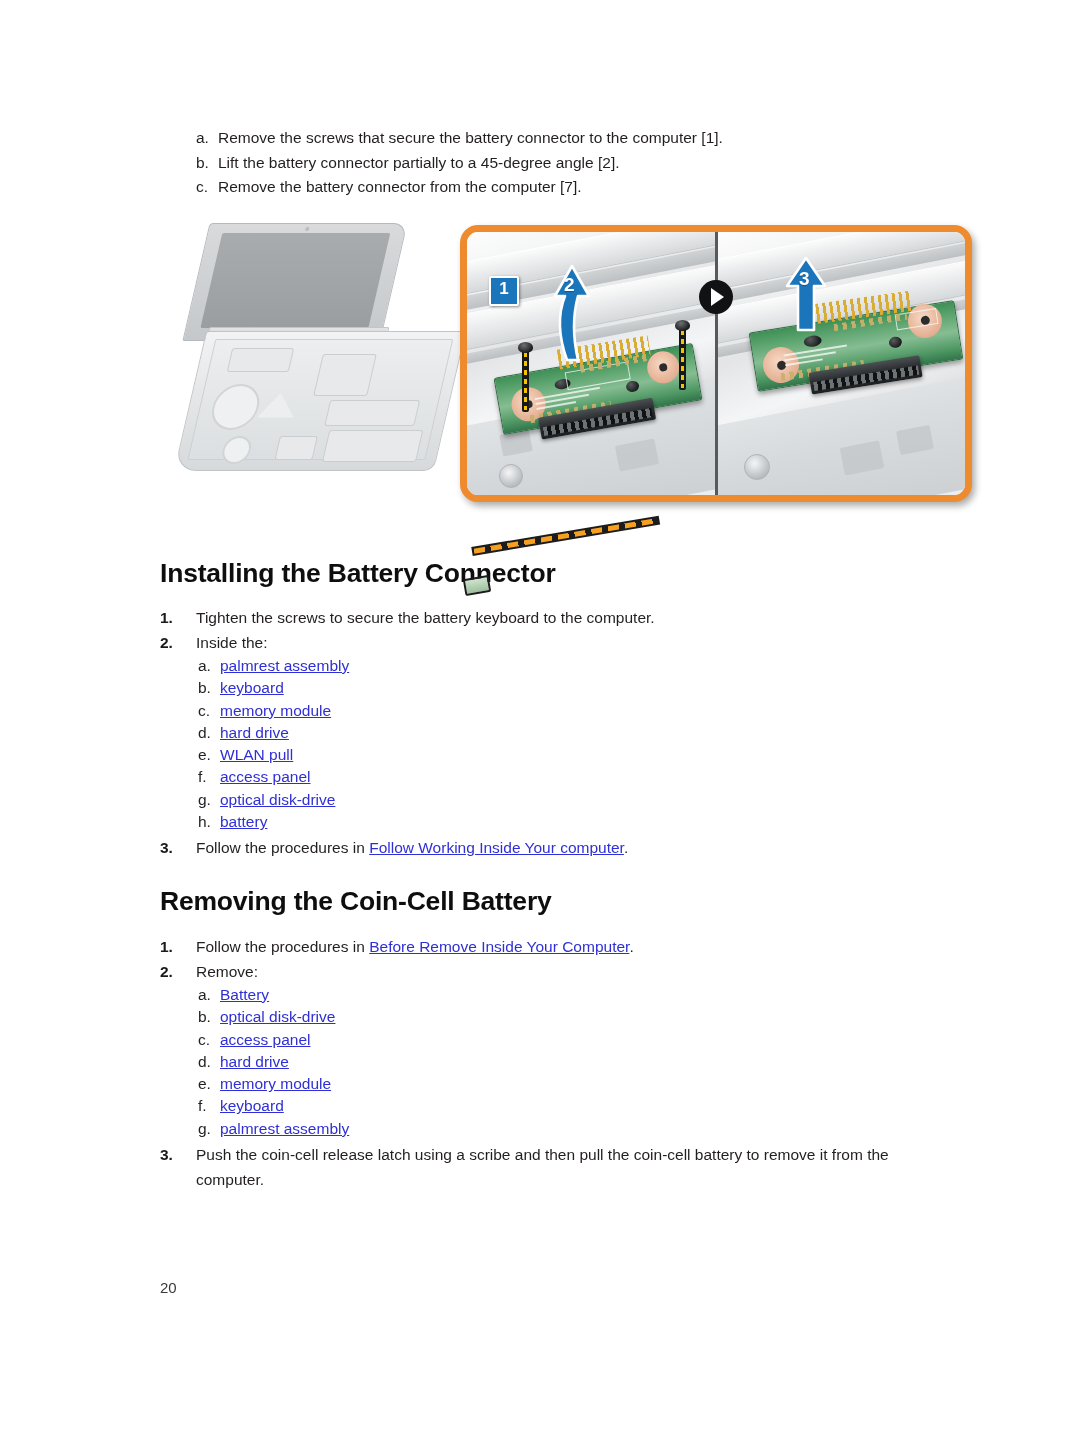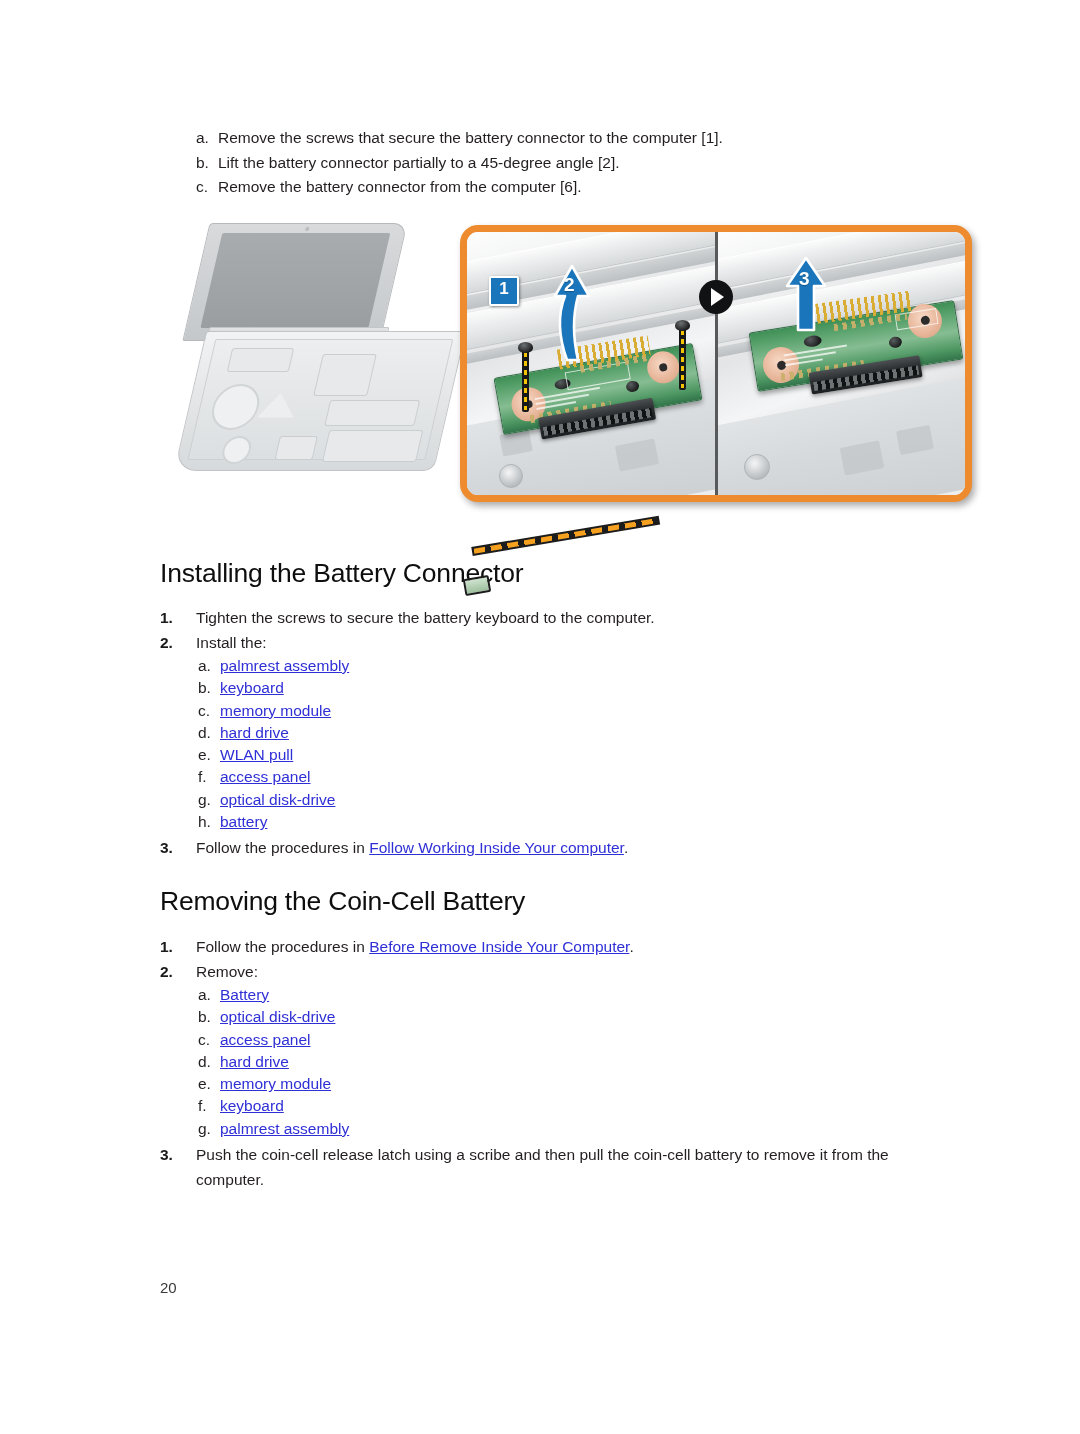--- a/index.html
+++ b/index.html
@@ -357,21 +357,21 @@
     border-radius: 2px;
     transform: skewX(-13deg);
   }
 
   
   h1.section-title {
     position: absolute;
     left: 160px;
     margin: 0;
     font-size: 26.5px;
-    font-weight: normal;
+    font-weight: bold;
     letter-spacing: -0.2px;
     color: #0e0e0e;
   }
   .h1-install  { top: 558px; }
   .h1-removing { top: 886px; text-align: right; }
 
   .num-list { position: absolute; left: 160px; width: 800px; }
   .num-row {
     display: flex;
     align-items: baseline;
@@ -424,21 +424,21 @@
     <div class="alpha-row">
       <span class="alpha-marker">a.</span>
       <span class="alpha-text">Remove the screws that secure the battery connector to the computer [1].</span>
     </div>
     <div class="alpha-row">
       <span class="alpha-marker">b.</span>
       <span class="alpha-text">Lift the battery connector partially to a 45-degree angle [2].</span>
     </div>
     <div class="alpha-row">
       <span class="alpha-marker">c.</span>
-      <span class="alpha-text">Remove the battery connector from the computer [6].</span>
+      <span class="alpha-text">Remove the battery connector from the computer [7].</span>
     </div>
   </div>
 
   <div class="figure">
 
     <div class="laptop">
       <div class="lid">
         <div class="webcam"></div>
         <div class="screen"></div>
       </div>
@@ -548,21 +548,21 @@
 
   <h1 class="section-title h1-install">Installing the Battery Connector</h1>
 
   <div class="num-list list-installing">
     <div class="num-row">
       <span class="num-marker">1.</span>
       <span class="num-text">Tighten the screws to secure the battery keyboard to the computer.</span>
     </div>
     <div class="num-row">
       <span class="num-marker">2.</span>
-      <span class="num-text">Install the:</span>
+      <span class="num-text">Inside the:</span>
     </div>
 
     <div class="sub-list">
       <div class="sub-row">
         <span class="sub-marker">a.</span>
         <span class="doclink">palmrest assembly</span>
       </div>
       <div class="sub-row">
         <span class="sub-marker">b.</span>
         <span class="doclink">keyboard</span>

